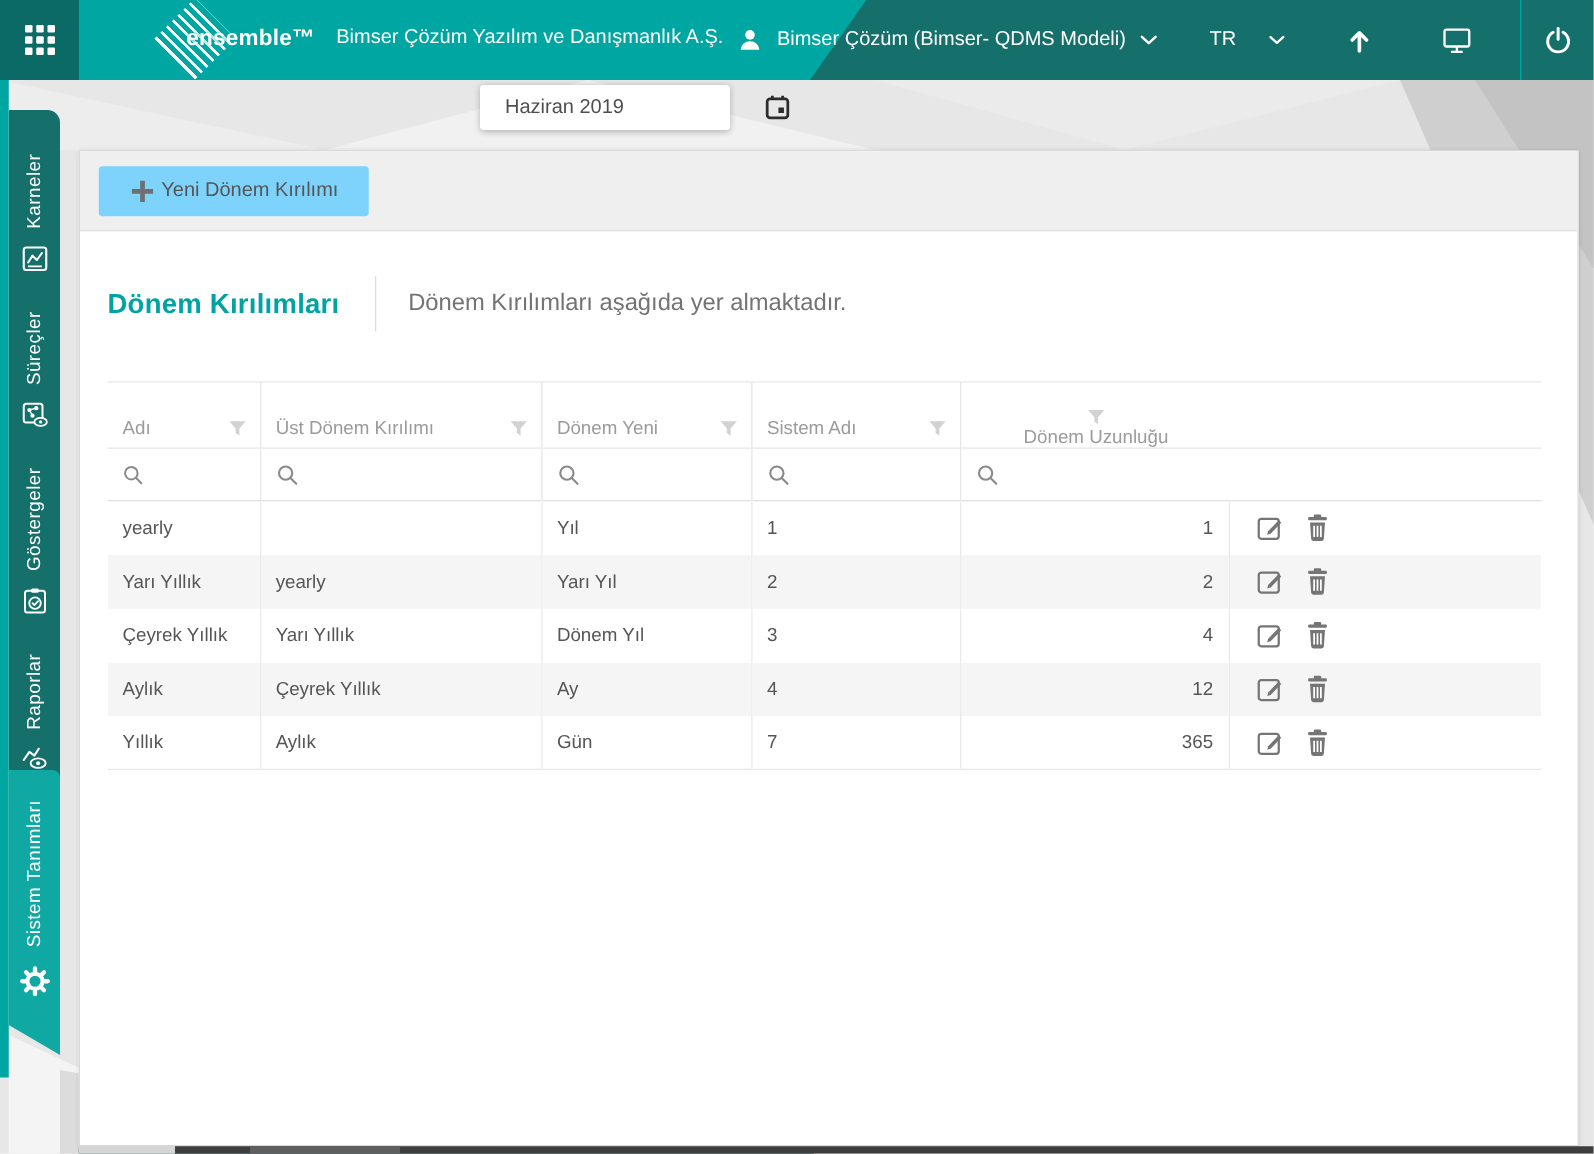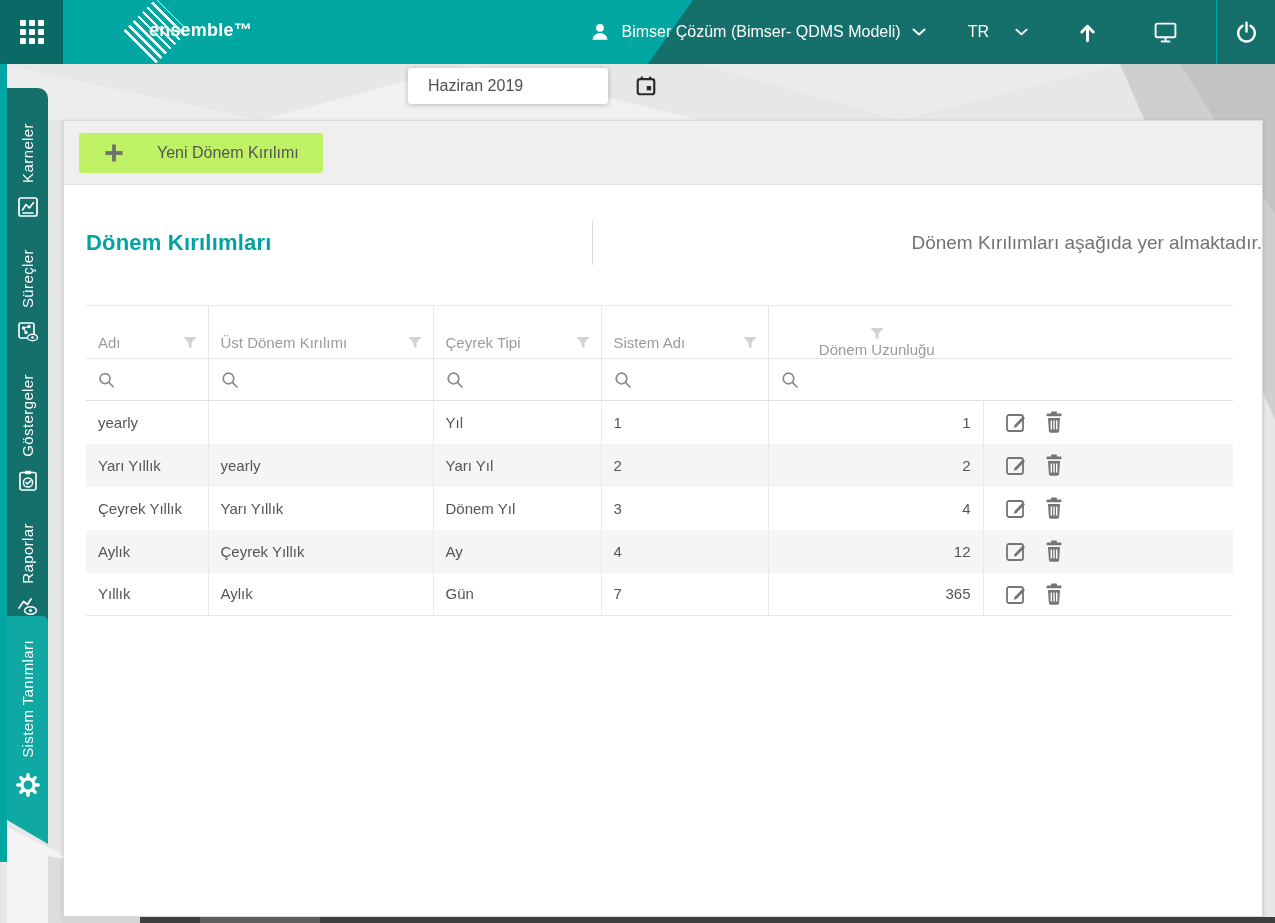--- a/index.html
+++ b/index.html
@@ -34,31 +34,31 @@
 
   
   .sidebar { position:absolute; left:0; top:64px; width:48px; height:800px; z-index:3; }
   .side-strip { position:absolute; left:0; top:0; width:7px; height:798px; background:#00a6a1; }
   .side-group { position:absolute; left:7px; top:24px; width:41px; background:#15706c; border-radius:0 10px 0 0; padding:20px 0 34px 0; clip-path:polygon(0 0,100% 0,100% 100%,0 calc(100% - 22px)); display:flex; flex-direction:column; }
   .side-item { display:flex; flex-direction:column; align-items:center; gap:12px; padding:15px 0; cursor:pointer; }
   .side-label { writing-mode:vertical-rl; transform:rotate(180deg); color:#fff; font-size:15px; letter-spacing:.4px; white-space:nowrap; }
   .side-tab-active { position:absolute; left:7px; top:552px; width:41px; height:232px; background:#10a8a2; border-radius:0 6px 0 0; clip-path:polygon(0 0,100% 0,100% calc(100% - 4px),0 calc(100% - 28px)); display:flex; flex-direction:column; align-items:center; gap:14px; padding-top:24px; cursor:pointer; }
 
   
-  .datepicker { position:absolute; left:408px; top:68px; width:200px; height:36px; background:#fff; border-radius:3px; box-shadow:0 1px 5px rgba(0,0,0,.25); display:flex; align-items:center; z-index:2; }
+  .datepicker { position:absolute; left:384px; top:68px; width:200px; height:36px; background:#fff; border-radius:3px; box-shadow:0 1px 5px rgba(0,0,0,.25); display:flex; align-items:center; z-index:2; }
   .datepicker-value { flex:1; border:none; outline:none; font-family:"Liberation Sans",sans-serif; font-size:16px; color:#4f4f4f; padding-left:20px; background:transparent; }
   .datepicker-btn { width:40px; display:flex; justify-content:center; cursor:pointer; }
 
   
   .card { position:absolute; left:63px; top:120px; width:1200px; height:797px; background:#fff; border:1px solid #d9d9d9; box-shadow:0 1px 4px rgba(0,0,0,.15); z-index:1; }
   .toolbar { height:64px; background:#efefef; border-bottom:1px solid #e2e2e2; display:flex; align-items:center; padding-left:15px; }
-  .new-btn { display:flex; align-items:center; gap:32px; background:#bef264; border:none; border-radius:3px; height:40px; padding:0 24px; cursor:pointer; font-family:"Liberation Sans",sans-serif; }
+  .new-btn { display:flex; align-items:center; gap:4px; background:#7dd3fc; border:none; border-radius:3px; height:40px; padding:0 24px; cursor:pointer; font-family:"Liberation Sans",sans-serif; }
   .new-btn span { font-size:16px; color:#555; }
 
-  .heading { display:flex; align-items:center; margin:32px 0 0 22px; height:52px;justify-content:space-between; }
+  .heading { display:flex; align-items:center; margin:32px 0 0 22px; height:52px; }
   .page-title { color:#00a2a2; font-size:22px; font-weight:bold; letter-spacing:.2px; }
   .heading-divider { width:1px; height:44px; background:#dcdcdc; margin:0 26px 0 28px; }
   .page-subtitle { color:#737373; font-size:19px; }
 
   
   table.grid { border-collapse:collapse; table-layout:fixed; width:1147px; margin:36px 0 0 22px; }
   table.grid col.c1{width:122px} table.grid col.c2{width:225px} table.grid col.c3{width:168px}
   table.grid col.c4{width:167px} table.grid col.c5{width:215px} table.grid col.c6{width:250px}
   tr.head-row { border-top:1px solid #e6e6e6; border-bottom:1px solid #e6e6e6; height:44px; }
   tr.head-row th { font-weight:normal; color:#9b9b9b; font-size:15px; text-align:left; padding:0 10px 0 12px; border-left:1px solid #e6e6e6; }
@@ -117,20 +117,21 @@
       </div>
     </div>
   </div>
   <div class="header-bright" style="z-index:3"></div>
   <div class="header-bright-edge" style="z-index:3"></div>
   <div class="header-left-content" style="z-index:4">
     <div class="logo">
       <div class="logo-diamond"></div>
       <span class="logo-text">ensemble™</span>
     </div>
+    <span class="company">Bimser Çözüm Yazılım ve Danışmanlık A.Ş.</span>
   </div>
   <div class="header-right" style="z-index:4">
     <div class="hr-item user-menu">
       <svg width="22" height="22" viewBox="0 0 24 24">
         <circle cx="12" cy="7.5" r="4.2" fill="#fff"></circle>
         <path d="M3.8 20.5 a8.2 7.4 0 0 1 16.4 0 z" fill="#fff"></path>
       </svg>
       <span>Bimser Çözüm (Bimser- QDMS Modeli)</span>
       <svg width="14" height="8" viewBox="0 0 14 8">
         <polyline points="1.5,1.5 7,6.5 12.5,1.5" fill="none" stroke="#fff" stroke-width="2" stroke-linecap="round" stroke-linejoin="round"></polyline>
@@ -279,21 +280,21 @@
                 <span>Üst Dönem Kırılımı</span>
           <button class="filter-btn">
                   <svg width="16" height="14" viewBox="0 0 16 14">
                     <path d="M1.5 1 h13 l-5 5.8 v5.7 l-3 -2.2 v-3.5 z" fill="#d2d2d2"></path>
                   </svg>
                 </button>
               </div>
             </th>
         <th>
               <div class="th-inner">
-                <span>Çeyrek Tipi</span>
+                <span>Dönem Yeni</span>
           <button class="filter-btn">
                   <svg width="16" height="14" viewBox="0 0 16 14">
                     <path d="M1.5 1 h13 l-5 5.8 v5.7 l-3 -2.2 v-3.5 z" fill="#d2d2d2"></path>
                   </svg>
                 </button>
               </div>
             </th>
         <th>
               <div class="th-inner">
                 <span>Sistem Adı</span>

